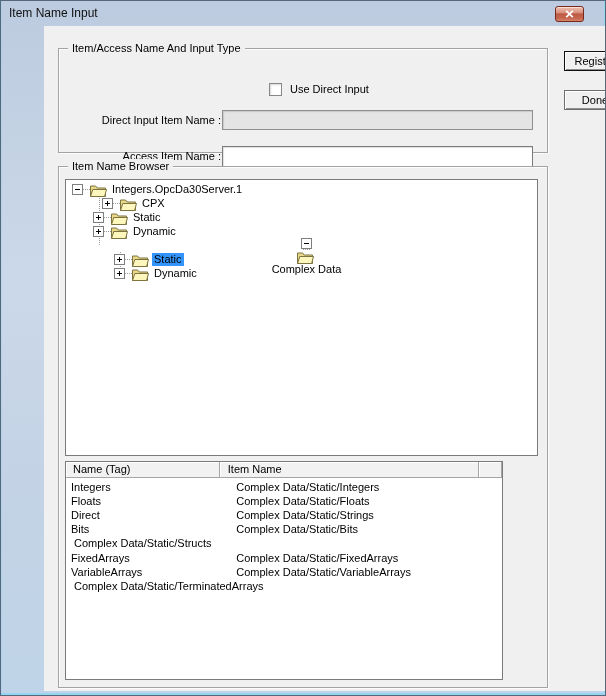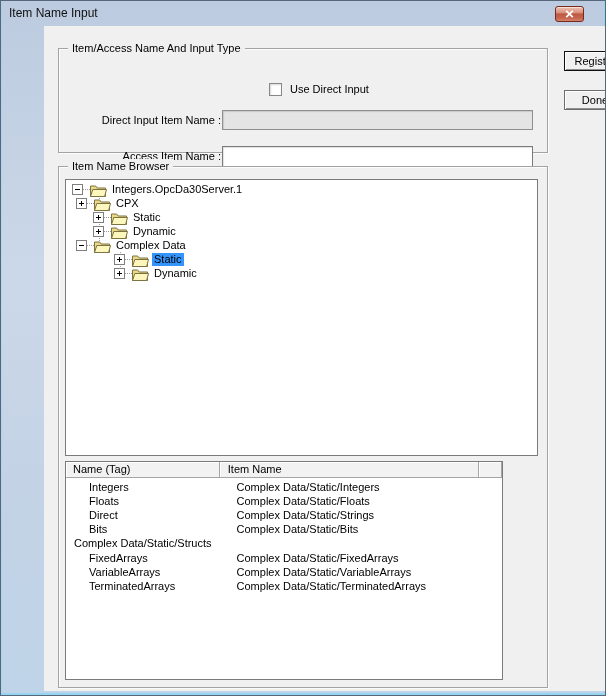--- a/index.html
+++ b/index.html
@@ -92,21 +92,21 @@
     box-shadow:inset 1px 1px 0 #ffffff;
     font-size:11px;line-height:15px;white-space:pre;color:#000;
   }
   .hseg.c1{width:166px;padding-left:7px;}
   .hseg.c2{width:280px;padding-left:8px;}
   .hseg.c3{width:25px;}
   .hseg.c4{flex:1;border-right:none;}
   .list-rows{padding-top:2px;}
   .list-row{display:flex;height:14.2px;align-items:center;}
   .cell{font-size:11px;line-height:13px;white-space:pre;color:#000;}
-  .cell.c1{width:166px;padding-left:23px;}
+  .cell.c1{width:166px;padding-left:5px;}
   .cell.c2{width:280px;padding-left:8px;}
 </style>
 </head>
 <body>
 
 <div class="window">
   <div class="titlebar">
     <span class="title-text">Item Name Input</span>
     <button class="close-btn">
       <svg width="9" height="8" viewBox="0 0 9 8">
@@ -140,21 +140,21 @@
       <div>
           <div class="tree-row" style="padding-left: 6px;">
             <span class="expand minus"></span>
             <span class="hdots"></span>
             <span class="folder"><svg width="17" height="13" viewBox="0 0 17 13">
                 <path d="M0.5 12.5 V2 H5.6 L7.2 4 H15.5 V12.5 Z" fill="#e8d887" stroke="#7c7340" stroke-width="1"></path>
                 <path d="M0.5 12.5 L2.8 5.5 H16.5 L14.6 12.5 Z" fill="#fdf6bd" stroke="#7c7340" stroke-width="1"></path>
               </svg></span>
             <span class="tlabel">Integers.OpcDa30Server.1</span>
           </div>
-          <div class="tree-row" style="padding-left: 10px;">
+          <div class="tree-row" style="padding-left: 36px;">
             <span class="expand plus"></span>
             <span class="hdots"></span>
             <span class="folder"><svg width="17" height="13" viewBox="0 0 17 13">
                 <path d="M0.5 12.5 V2 H5.6 L7.2 4 H15.5 V12.5 Z" fill="#e8d887" stroke="#7c7340" stroke-width="1"></path>
                 <path d="M0.5 12.5 L2.8 5.5 H16.5 L14.6 12.5 Z" fill="#fdf6bd" stroke="#7c7340" stroke-width="1"></path>
               </svg></span>
             <span class="tlabel">CPX</span>
           </div>
           <div class="tree-row" style="padding-left: 27px;">
             <span class="expand plus"></span>
@@ -167,21 +167,21 @@
           </div>
           <div class="tree-row" style="padding-left: 27px;">
             <span class="expand plus"></span>
             <span class="hdots"></span>
             <span class="folder"><svg width="17" height="13" viewBox="0 0 17 13">
                 <path d="M0.5 12.5 V2 H5.6 L7.2 4 H15.5 V12.5 Z" fill="#e8d887" stroke="#7c7340" stroke-width="1"></path>
                 <path d="M0.5 12.5 L2.8 5.5 H16.5 L14.6 12.5 Z" fill="#fdf6bd" stroke="#7c7340" stroke-width="1"></path>
               </svg></span>
             <span class="tlabel">Dynamic</span>
           </div>
-          <div class="tree-row" style="padding-left: 10px;">
+          <div class="tree-row" style="padding-left: 10px; flex-direction: column;">
             <span class="expand minus"></span>
             <span class="hdots"></span>
             <span class="folder"><svg width="17" height="13" viewBox="0 0 17 13">
                 <path d="M0.5 12.5 V2 H5.6 L7.2 4 H15.5 V12.5 Z" fill="#e8d887" stroke="#7c7340" stroke-width="1"></path>
                 <path d="M0.5 12.5 L2.8 5.5 H16.5 L14.6 12.5 Z" fill="#fdf6bd" stroke="#7c7340" stroke-width="1"></path>
               </svg></span>
             <span class="tlabel">Complex Data</span>
           </div>
           <div class="tree-row" style="padding-left: 48px;">
             <span class="expand plus"></span>
@@ -233,20 +233,19 @@
           </div>
           <div class="list-row">
             <span class="cell c1">FixedArrays</span>
             <span class="cell c2">Complex Data/Static/FixedArrays</span>
           </div>
           <div class="list-row">
             <span class="cell c1">VariableArrays</span>
             <span class="cell c2">Complex Data/Static/VariableArrays</span>
           </div>
           <div class="list-row">
-            <span class="cell c1">TerminatedArrays</span>
             <span class="cell c2">Complex Data/Static/TerminatedArrays</span>
           </div>
         </div>
     </div>
 
   </div>
 </div>
 
 </body></html>

